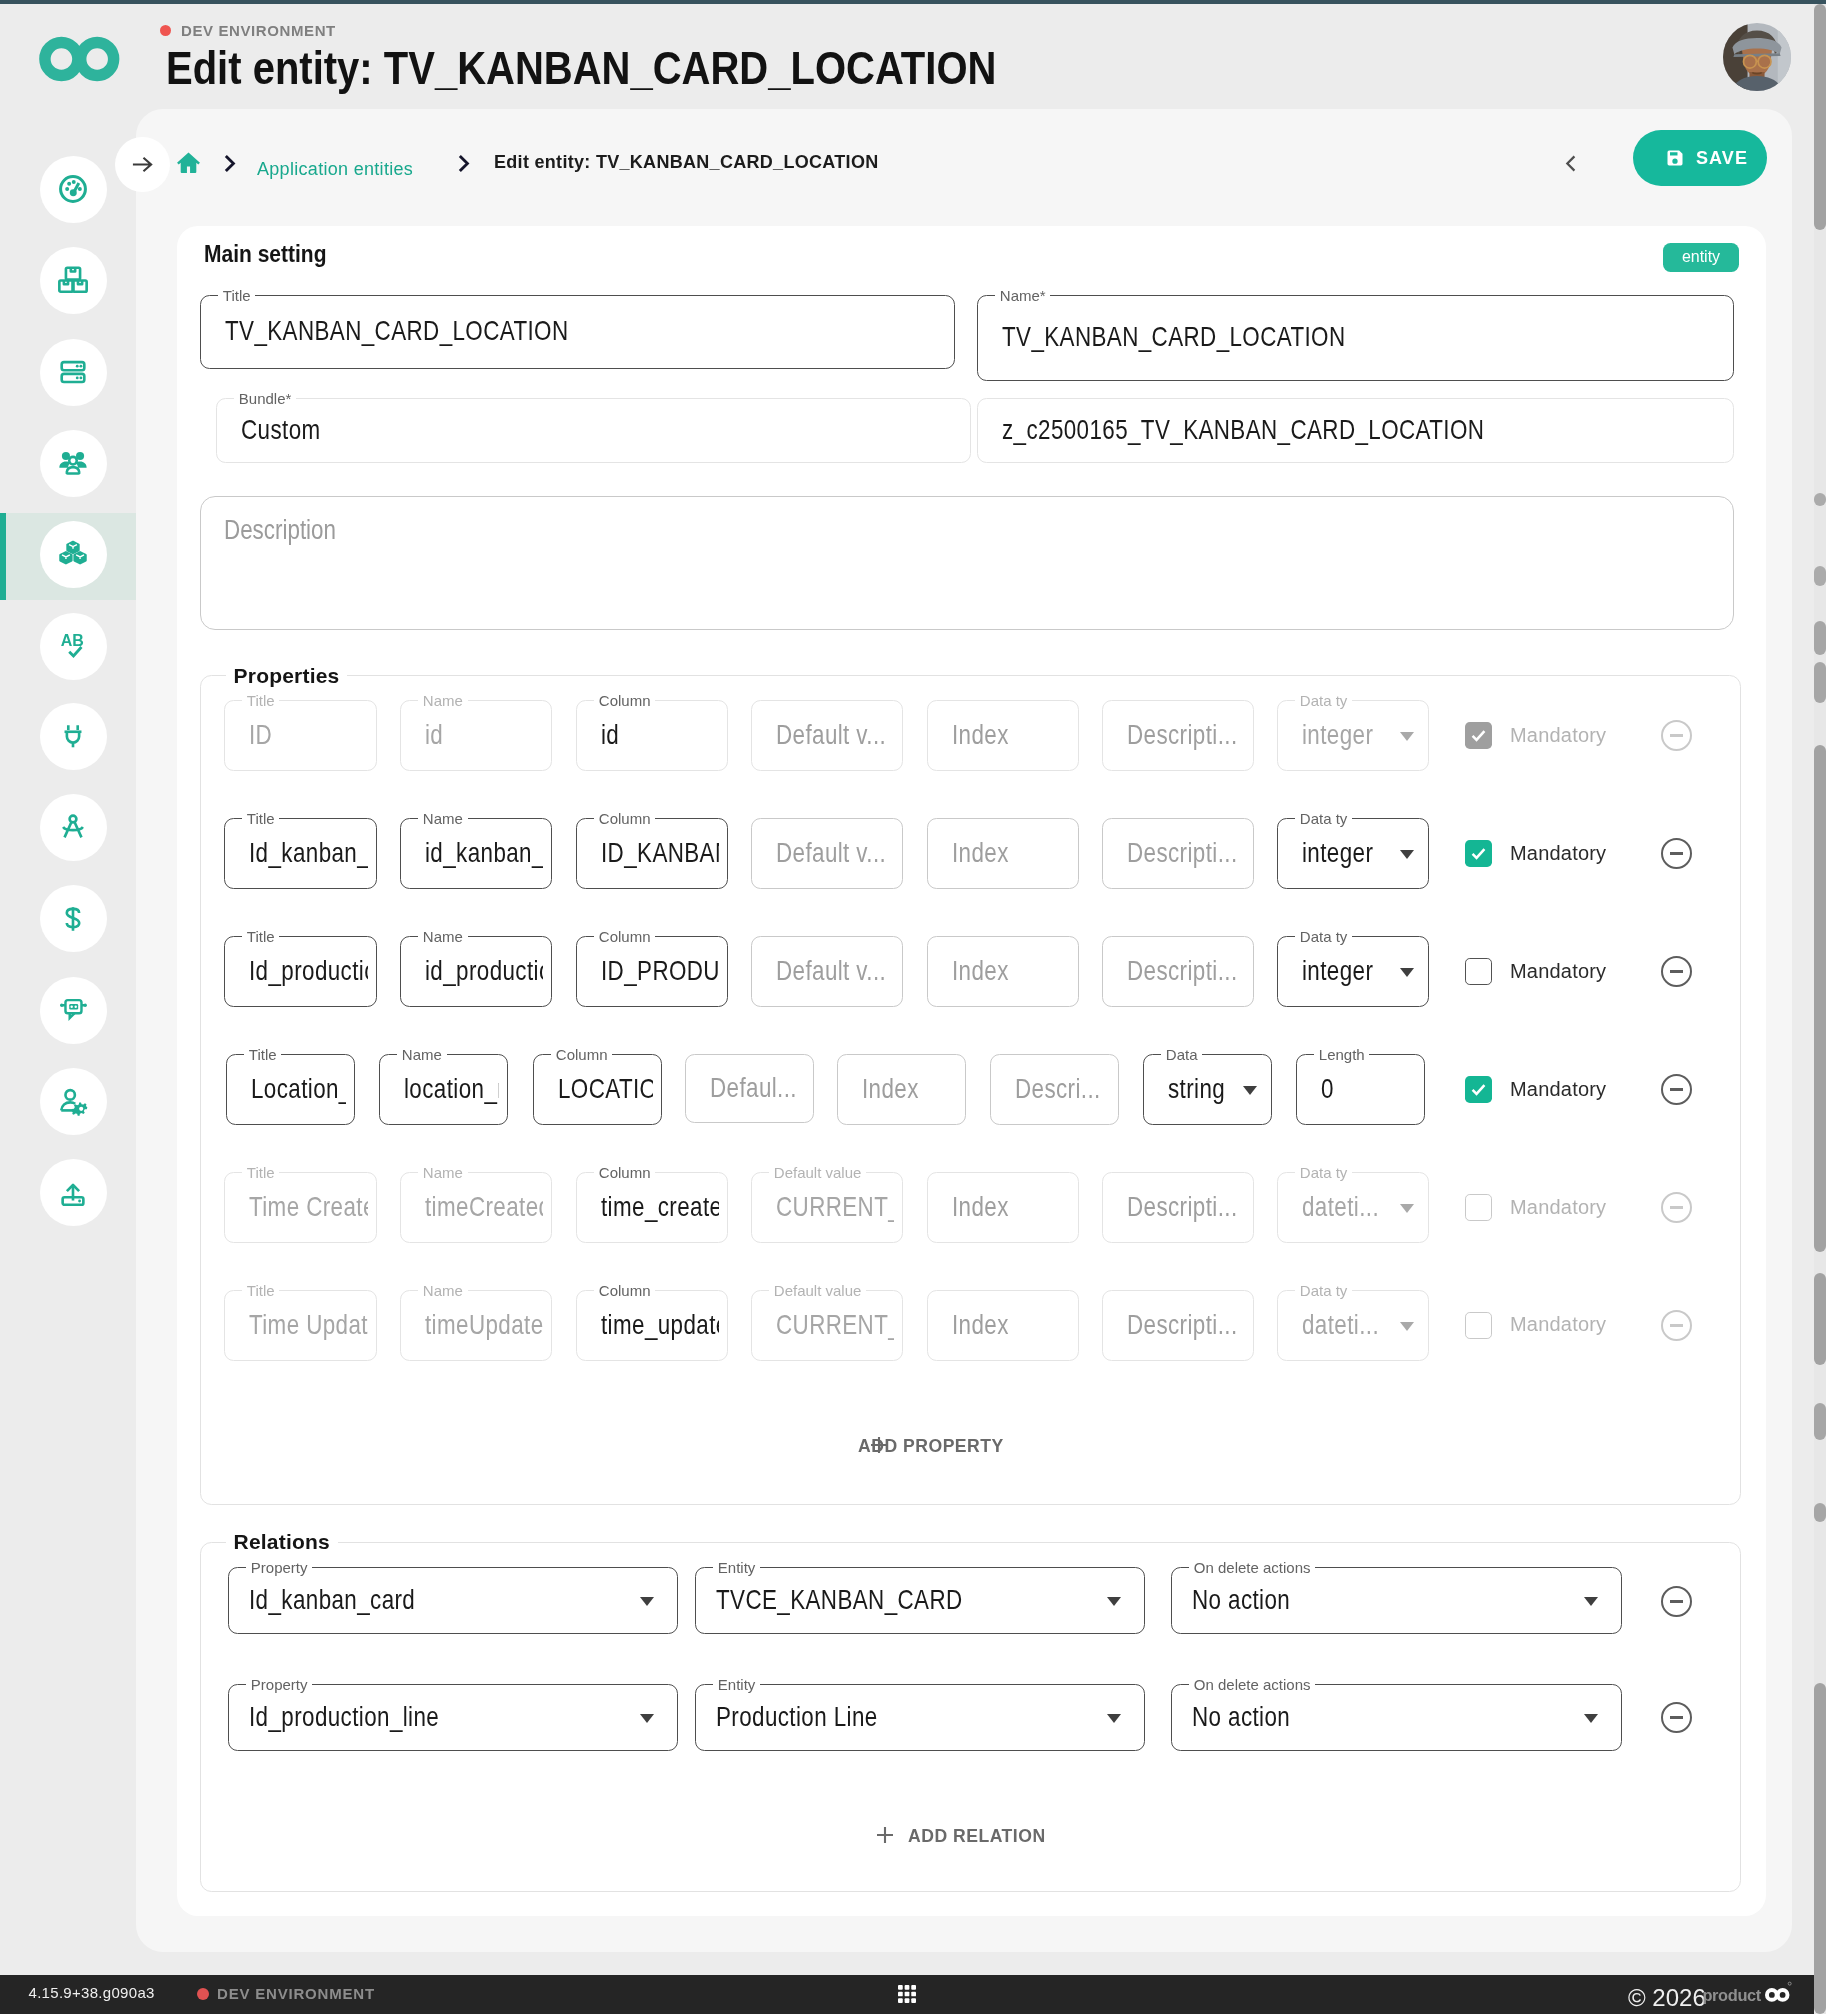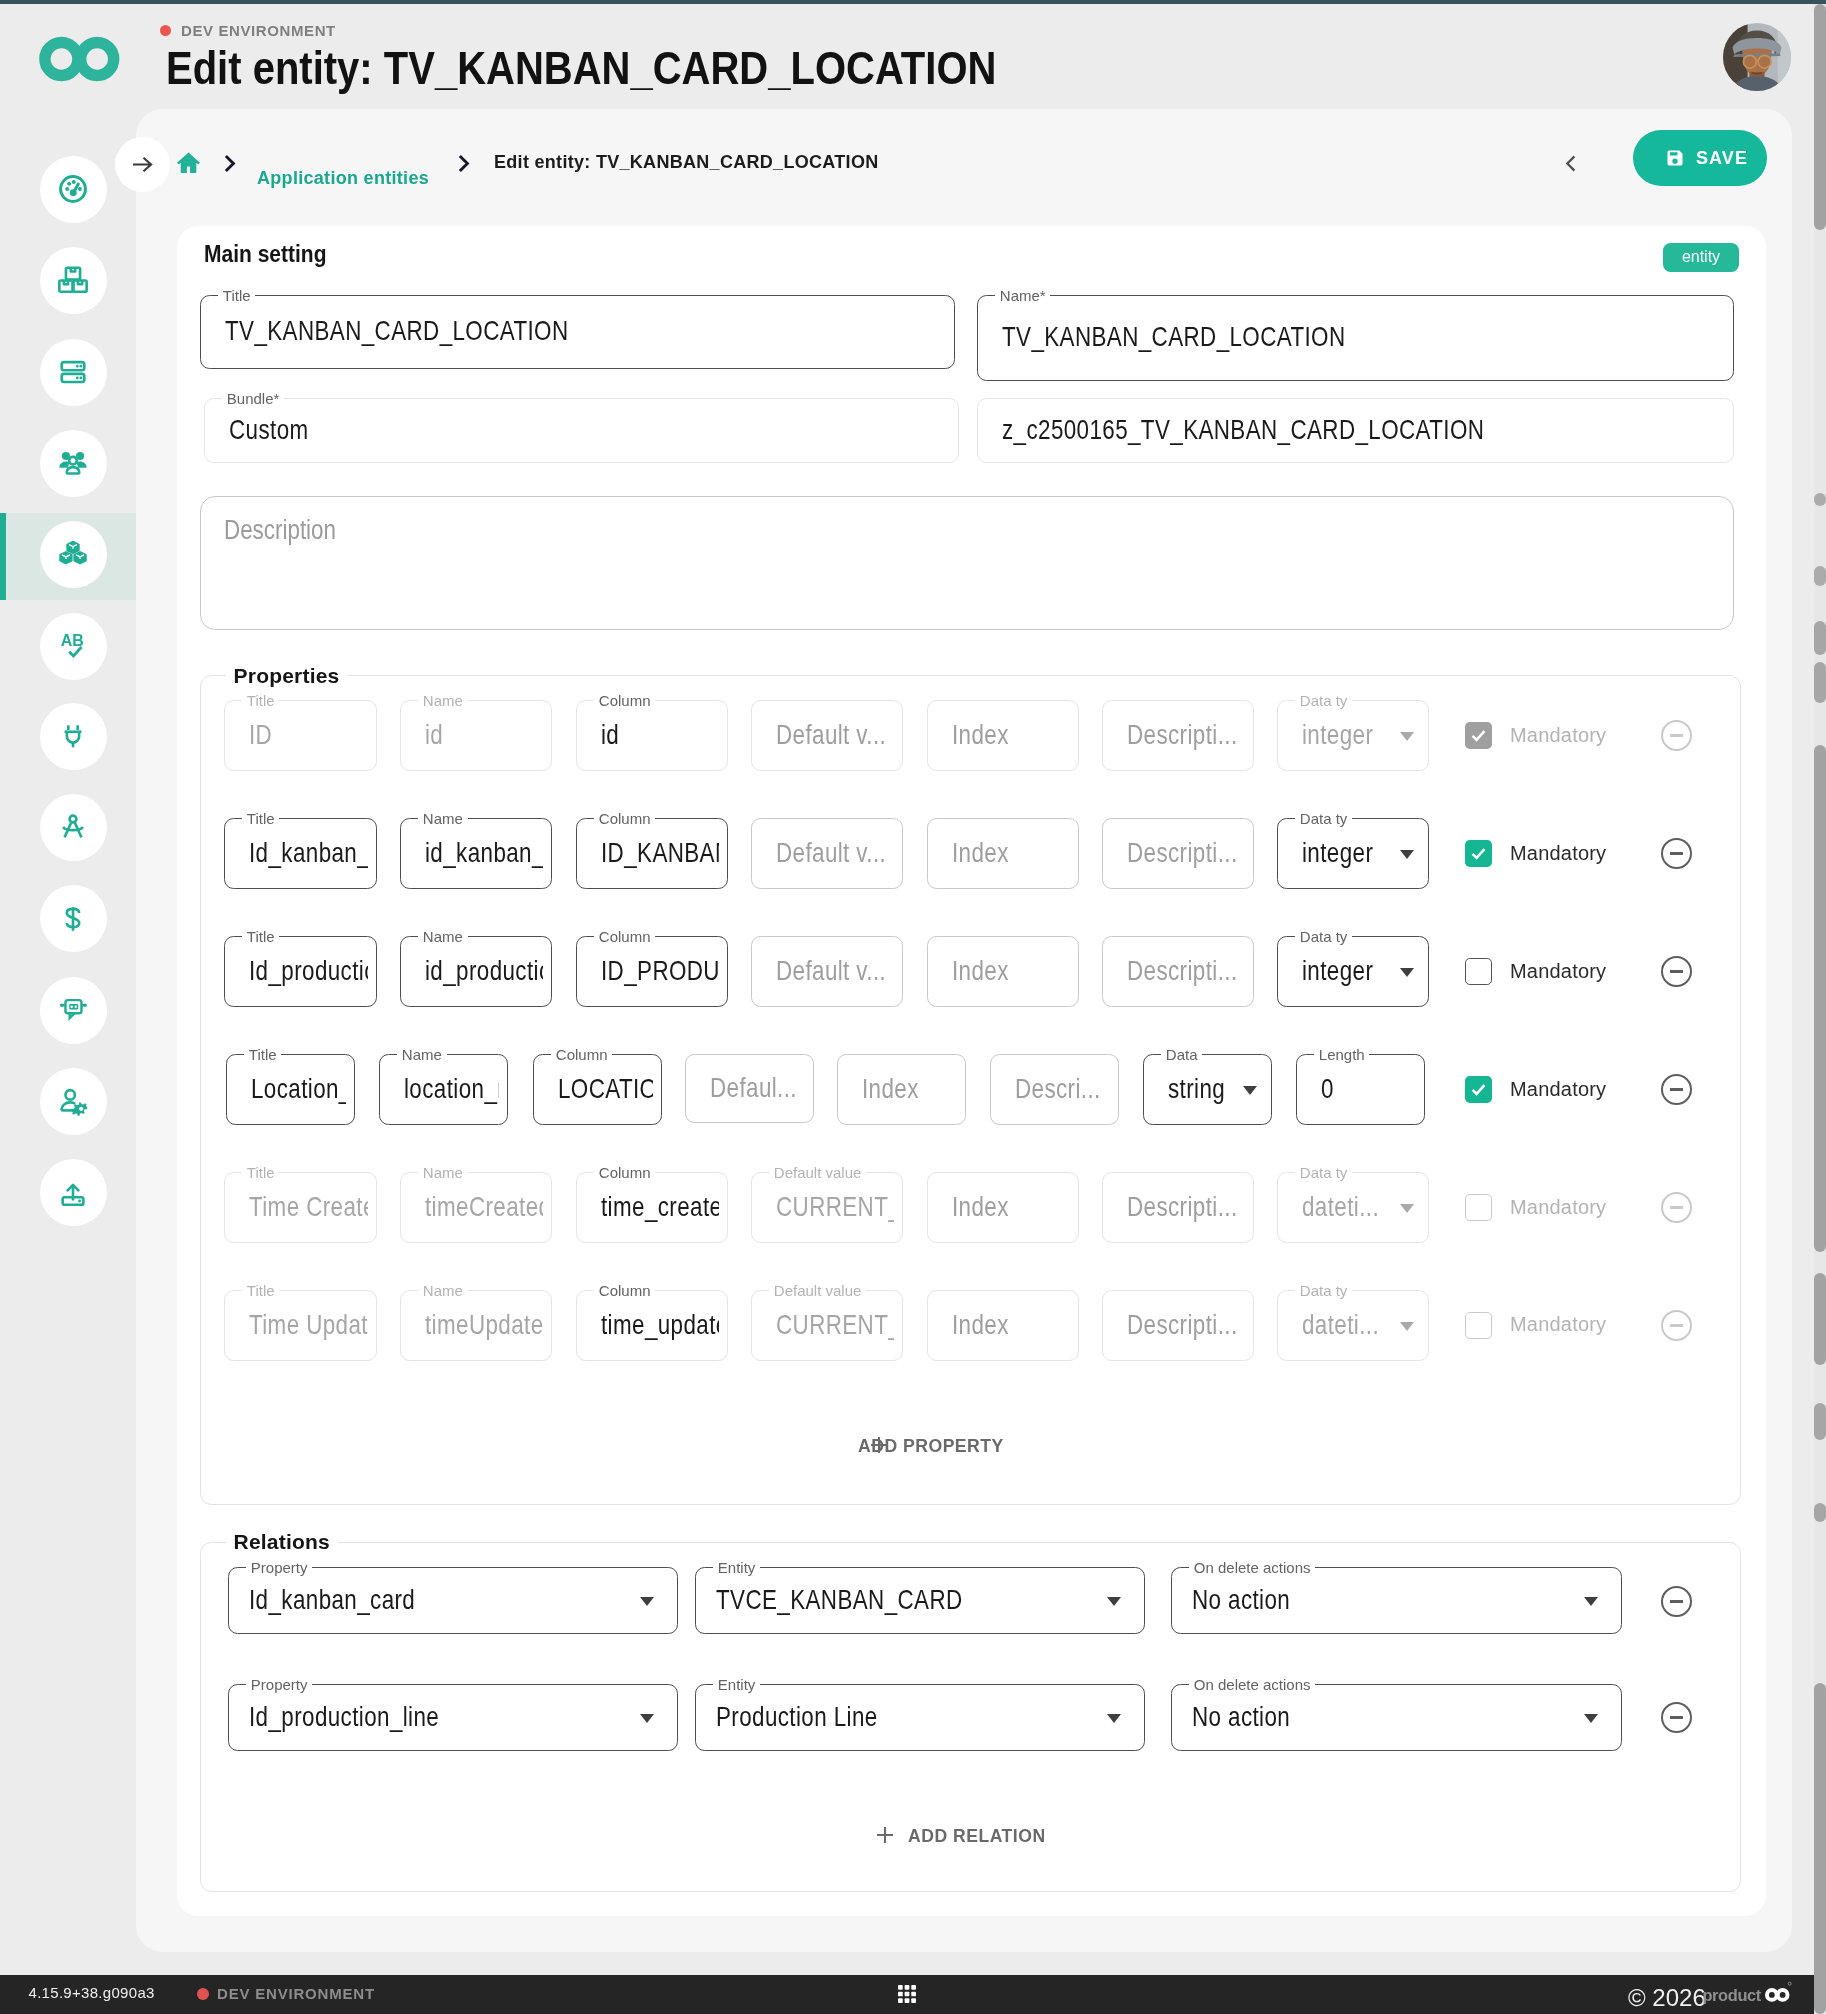--- a/index.html
+++ b/index.html
@@ -71,21 +71,21 @@
 <div class="abs" style="left:115px;top:137px;width:55px;height:55px;border-radius:50%;background:#fff"></div>
 <svg class="abs" style="left:131px;top:153px" width="23" height="23" viewBox="0 0 24 24">
 <path d="M2 12h18M13 5l8 7-8 7" fill="none" stroke="#3b3b3b" stroke-width="2.2"></path>
 </svg>
 <svg class="abs" style="left:176px;top:150px" width="25" height="25" viewBox="0 0 24 24" fill="#21b298">
 <path d="M12 2.5 1 12.2l1.6 1.7 1.9-1.7V21a1 1 0 0 0 1 1h5v-6.2h3V22h5a1 1 0 0 0 1-1v-8.8l1.9 1.7 1.6-1.7z"></path>
 </svg>
 <svg class="abs" style="left:223px;top:154px" width="13.3" height="19" viewBox="0 0 14 20">
     <path d="M3 2l8 8-8 8" fill="none" stroke="#15152b" stroke-width="3"></path>
   </svg>
-<div class="abs crumb" style="left:257px;top:168px;color:#18a88d;font-weight:bold">Application entities</div>
+<div class="abs crumb" style="left:257px;top:159px;color:#18a88d;font-weight:normal">Application entities</div>
 <svg class="abs" style="left:457px;top:154px" width="13.3" height="19" viewBox="0 0 14 20">
     <path d="M3 2l8 8-8 8" fill="none" stroke="#15152b" stroke-width="3"></path>
   </svg>
 <div class="abs crumb" style="left:494px;top:152px;color:#1c1c1c;font-weight:bold">Edit entity: TV_KANBAN_CARD_LOCATION</div>
 <svg class="abs" style="left:1564px;top:155px" width="13.3" height="17" viewBox="0 0 14 18">
     <path d="M11 1.5L3.5 9l7.5 7.5" fill="none" stroke="#4f4f4f" stroke-width="2.4"></path>
   </svg>
 <div class="abs" style="left:1633px;top:130px;width:134px;height:56px;border-radius:28.5px;background:#16b89c"></div>
 <svg class="abs" style="left:1665px;top:148px" width="20" height="20" viewBox="0 0 24 24" fill="#fff">
 <path d="M17 3H5a2 2 0 0 0-2 2v14a2 2 0 0 0 2 2h14a2 2 0 0 0 2-2V7zm-5 16a3.2 3.2 0 1 1 0-6.4 3.2 3.2 0 0 1 0 6.4zM15 9H6V5h9z"></path>
@@ -95,21 +95,21 @@
 <div class="abs" style="left:204px;top:240px;font-size:21px;font-weight:bold;color:#151515;transform:scaleY(1.15);transform-origin:left top">Main setting</div>
 <div class="abs" style="left:1663px;top:243px;width:76px;height:28.5px;border-radius:7.6px;background:#25b99a;color:#fff;font-size:16px;text-align:center;line-height:27.6px">entity</div>
 <div class="abs fld " style="left:200px;top:295px;width:755px;height:74px">
     <span class="lb ">Title</span>
     <span class="vl " style="">TV_KANBAN_CARD_LOCATION</span>
   </div>
 <div class="abs fld " style="left:977px;top:295px;width:757px;height:86px">
     <span class="lb ">Name*</span>
     <span class="vl " style="">TV_KANBAN_CARD_LOCATION</span>
   </div>
-<div class="abs fld dis" style="left:204px;top:398px;width:755px;height:65px">
+<div class="abs fld dis" style="left:216px;top:398px;width:755px;height:65px">
     <span class="lb dk">Bundle*</span>
     <span class="vl " style="">Custom</span>
   </div>
 <div class="abs fld dis" style="left:977px;top:398px;width:757px;height:65px">
     <span class="vl " style="">z_c2500165_TV_KANBAN_CARD_LOCATION</span>
   </div>
 <div class="abs fld lite" style="left:200px;top:496px;width:1534px;height:134px;border-radius:15px"></div>
 <div class="abs" style="left:224px;top:515px;font-size:22.4px;color:#9b9b9b;transform:scaleY(1.2);transform-origin:left top">Description</div>
 <div class="abs fset" style="left:200px;top:675px;width:1541px;height:830px"></div>
 <div class="abs leg" style="left:226px;top:664px">Properties</div>

